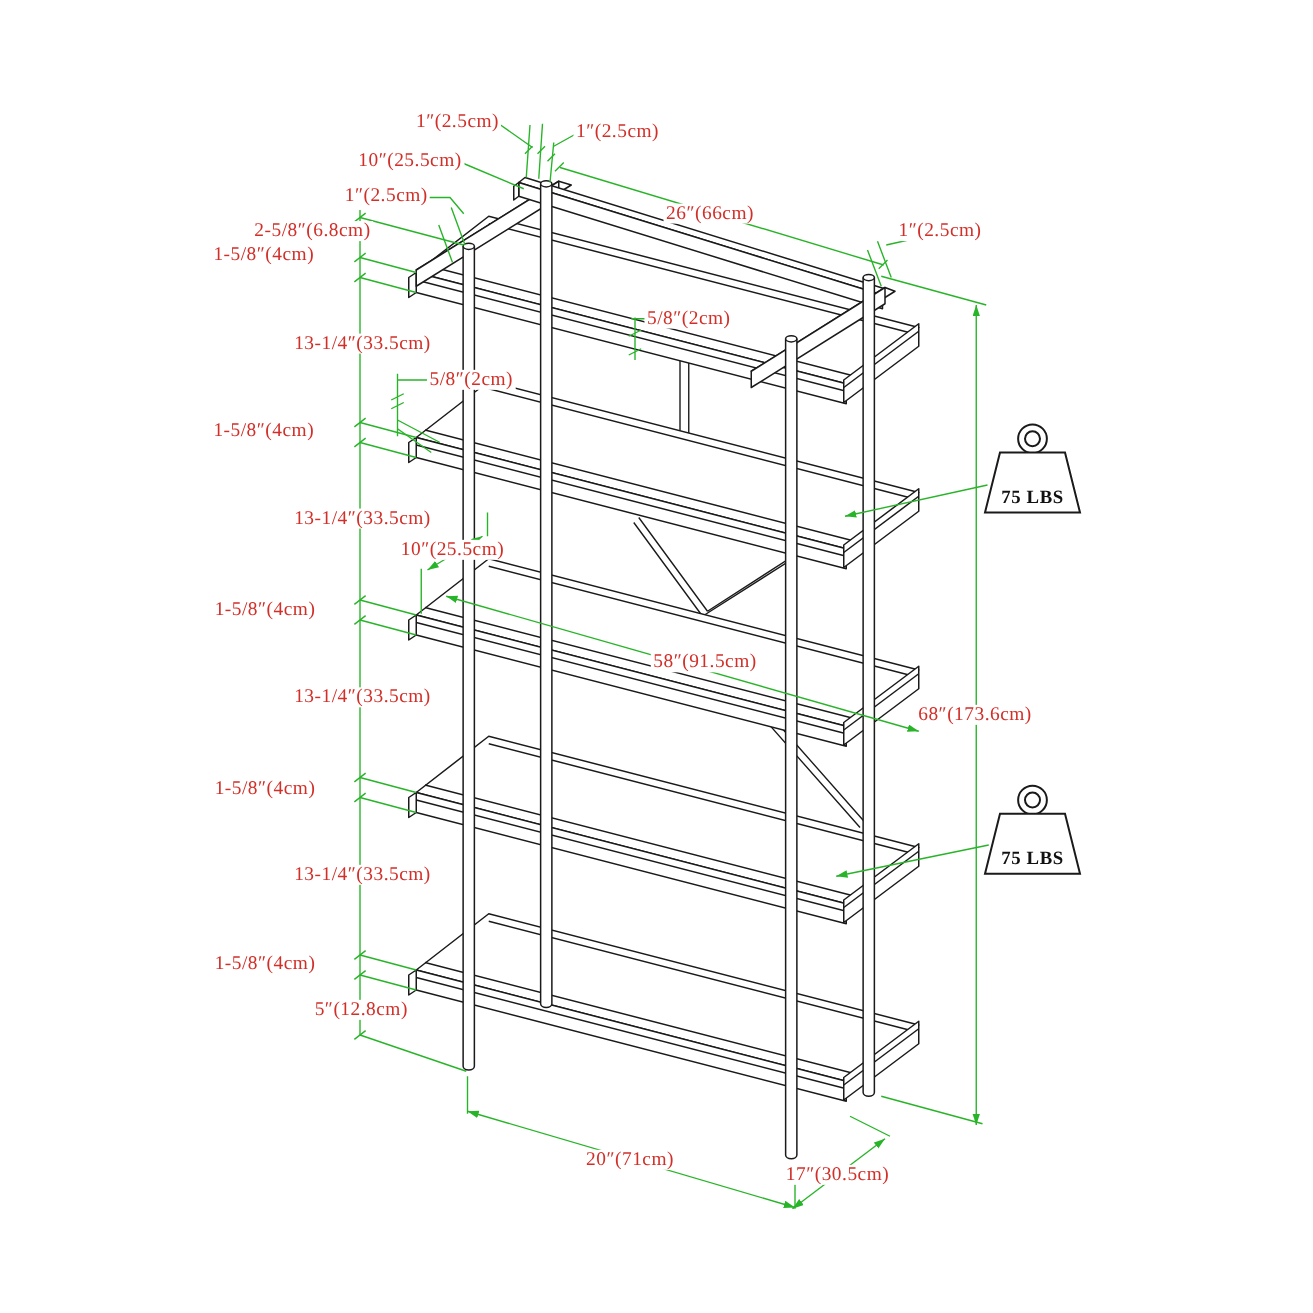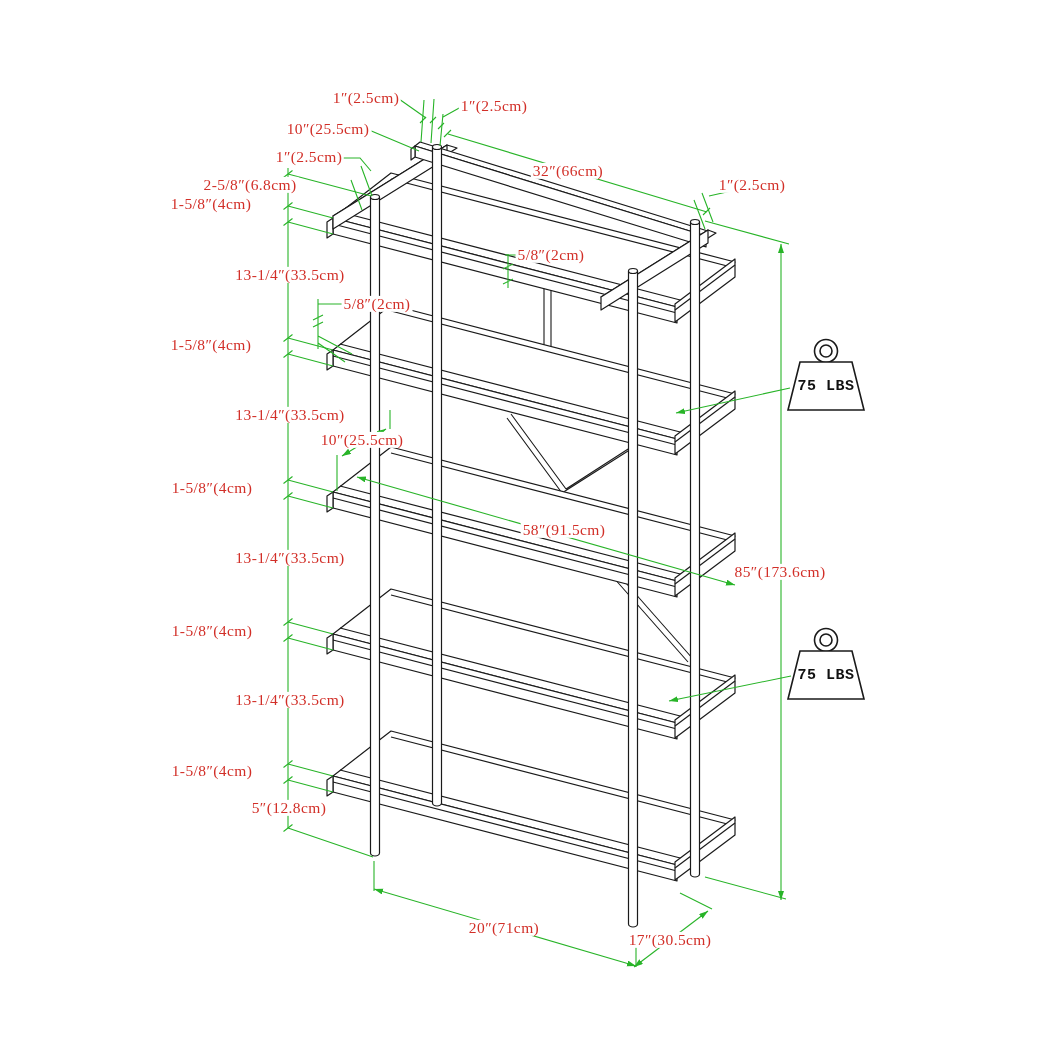--- a/index.html
+++ b/index.html
@@ -15,24 +15,25 @@
     font-size:15.5px;
     letter-spacing:0.4px;
     padding:0 2px;
     line-height:1.05;
   }
   .wlabel{
     position:absolute;
     transform:translate(-50%,-50%);
     white-space:nowrap;
     color:#111111;
-    font-family:Liberation Mono, monospace;
+    font-family:Liberation Serif, serif;
     font-size:15px;
     font-weight:700;
     letter-spacing:0.5px;
+    margin-top:13px;
   }
 </style>
 </head>
 <body>
 
 <div id="stage">
 
 <svg id="drawing" width="1050" height="1050" viewBox="0 0 1050 1050">
   <defs>
     <marker id="ag" orient="auto-start-reverse" markerWidth="12" markerHeight="8" refX="9" refY="3" markerUnits="userSpaceOnUse">
@@ -188,34 +189,34 @@
     <circle cx="826" cy="640" r="11.5"></circle>
         <circle cx="826" cy="640" r="6"></circle>
     <path d="M800,651 L852,651 L864,699 L788,699 Z"></path>
   </g>
 </svg>
 
 <div class="dim" style="left: 366px; top: 98px; color: rgb(210, 47, 40);">1″(2.5cm)</div>
 <div class="dim" style="left: 494px; top: 106px; color: rgb(210, 47, 40);">1″(2.5cm)</div>
 <div class="dim" style="left: 328px; top: 129px; color: rgb(210, 47, 40);">10″(25.5cm)</div>
 <div class="dim" style="left: 309px; top: 157px; color: rgb(210, 47, 40);">1″(2.5cm)</div>
-<div class="dim" style="left: 568px; top: 171px; color: rgb(210, 47, 40);">32″(66cm)</div>
+<div class="dim" style="left: 568px; top: 171px; color: rgb(210, 47, 40);">26″(66cm)</div>
 <div class="dim" style="left: 250px; top: 185px; color: rgb(210, 47, 40);">2-5/8″(6.8cm)</div>
 <div class="dim" style="left: 211px; top: 204px; color: rgb(210, 47, 40);">1-5/8″(4cm)</div>
 <div class="dim" style="left: 752px; top: 185px; color: rgb(210, 47, 40);">1″(2.5cm)</div>
 <div class="dim" style="left: 290px; top: 275px; color: rgb(210, 47, 40);">13-1/4″(33.5cm)</div>
 <div class="dim" style="left: 551px; top: 255px; color: rgb(210, 47, 40);">5/8″(2cm)</div>
 <div class="dim" style="left: 377px; top: 304px; color: rgb(210, 47, 40);">5/8″(2cm)</div>
 <div class="dim" style="left: 211px; top: 345px; color: rgb(210, 47, 40);">1-5/8″(4cm)</div>
 <div class="dim" style="left: 290px; top: 415px; color: rgb(210, 47, 40);">13-1/4″(33.5cm)</div>
 <div class="dim" style="left: 362px; top: 440px; color: rgb(210, 47, 40);">10″(25.5cm)</div>
 <div class="dim" style="left: 212px; top: 488px; color: rgb(210, 47, 40);">1-5/8″(4cm)</div>
 <div class="dim" style="left: 564px; top: 530px; color: rgb(210, 47, 40);">58″(91.5cm)</div>
 <div class="dim" style="left: 290px; top: 558px; color: rgb(210, 47, 40);">13-1/4″(33.5cm)</div>
-<div class="dim" style="left: 780px; top: 572px; color: rgb(210, 47, 40);">85″(173.6cm)</div>
+<div class="dim" style="left: 780px; top: 572px; color: rgb(210, 47, 40);">68″(173.6cm)</div>
 <div class="dim" style="left: 212px; top: 631px; color: rgb(210, 47, 40);">1-5/8″(4cm)</div>
 <div class="dim" style="left: 290px; top: 700px; color: rgb(210, 47, 40);">13-1/4″(33.5cm)</div>
 <div class="dim" style="left: 212px; top: 771px; color: rgb(210, 47, 40);">1-5/8″(4cm)</div>
 <div class="dim" style="left: 289px; top: 808px; color: rgb(210, 47, 40);">5″(12.8cm)</div>
 <div class="dim" style="left: 504px; top: 928px; color: rgb(210, 47, 40);">20″(71cm)</div>
 <div class="dim" style="left: 670px; top: 940px; color: rgb(210, 47, 40);">17″(30.5cm)</div>
 
 <div class="wlabel" style="left:826px;top:386px">75 LBS</div>
 <div class="wlabel" style="left:826px;top:675px">75 LBS</div>
 

